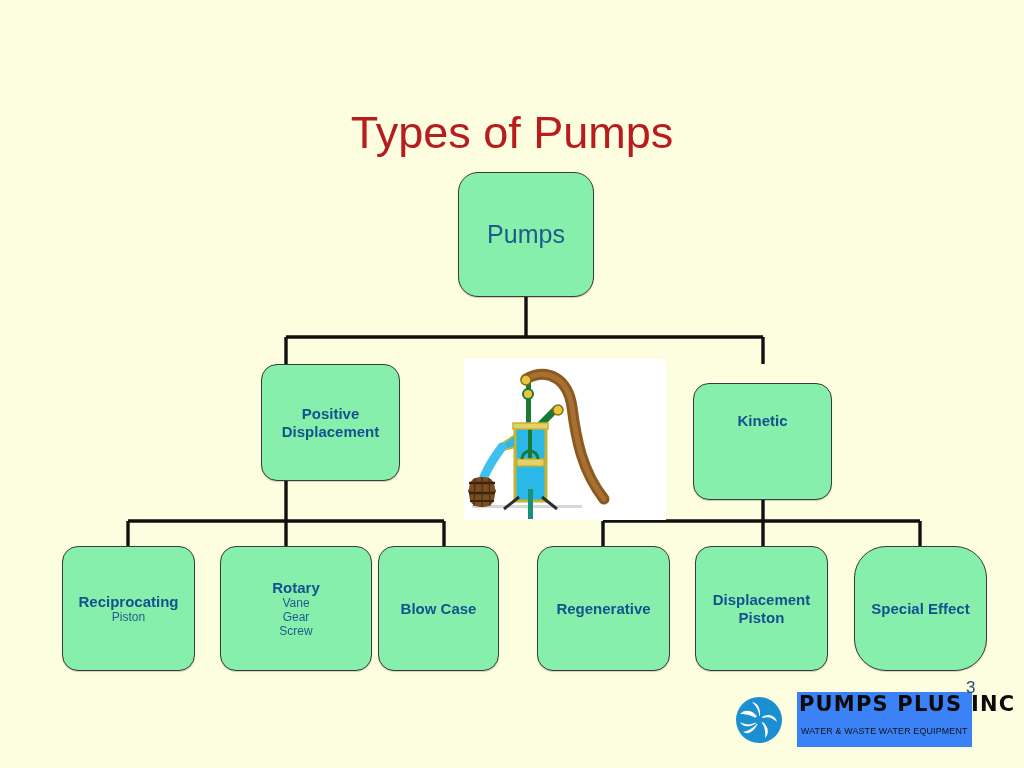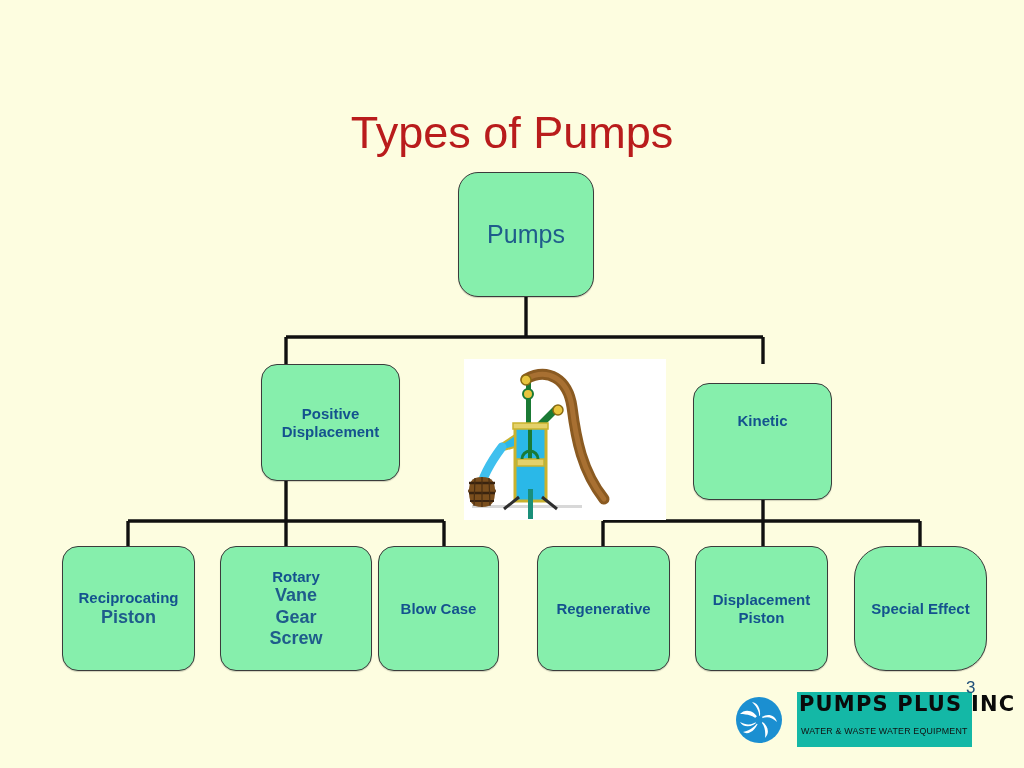--- a/index.html
+++ b/index.html
@@ -59,22 +59,22 @@
     color: #14528e;
     box-shadow: 0 1px 1px rgba(0,0,0,0.18);
   }
   .node .ttl {
     font-weight: bold;
     font-size: 15px;
     line-height: 1.16;
     color: #14528e;
   }
   .node .sub {
-    font-weight: bold;
-    font-size: 18px;
+    font-weight: normal;
+    font-size: 12px;
     line-height: 1.18;
     color: #1f5c8b;
   }
 
   
   #node-root {
     left: 458px;
     top: 172px;
     width: 136px;
     height: 125px;
@@ -138,21 +138,21 @@
     top: 4px;
     width: 48px;
     height: 48px;
   }
   #logo-text-panel {
     position: absolute;
     left: 62px;
     top: 0;
     width: 175px;
     height: 55px;
-    background: #14b8a6;
+    background: #3b82f6;
   }
   #logo-name {
     position: absolute;
     left: 2px;
     top: 2px;
     width: 172px;
     font-family: "DejaVu Sans", sans-serif;
     font-weight: bold;
     font-size: 21px;
     letter-spacing: 1.2px;

